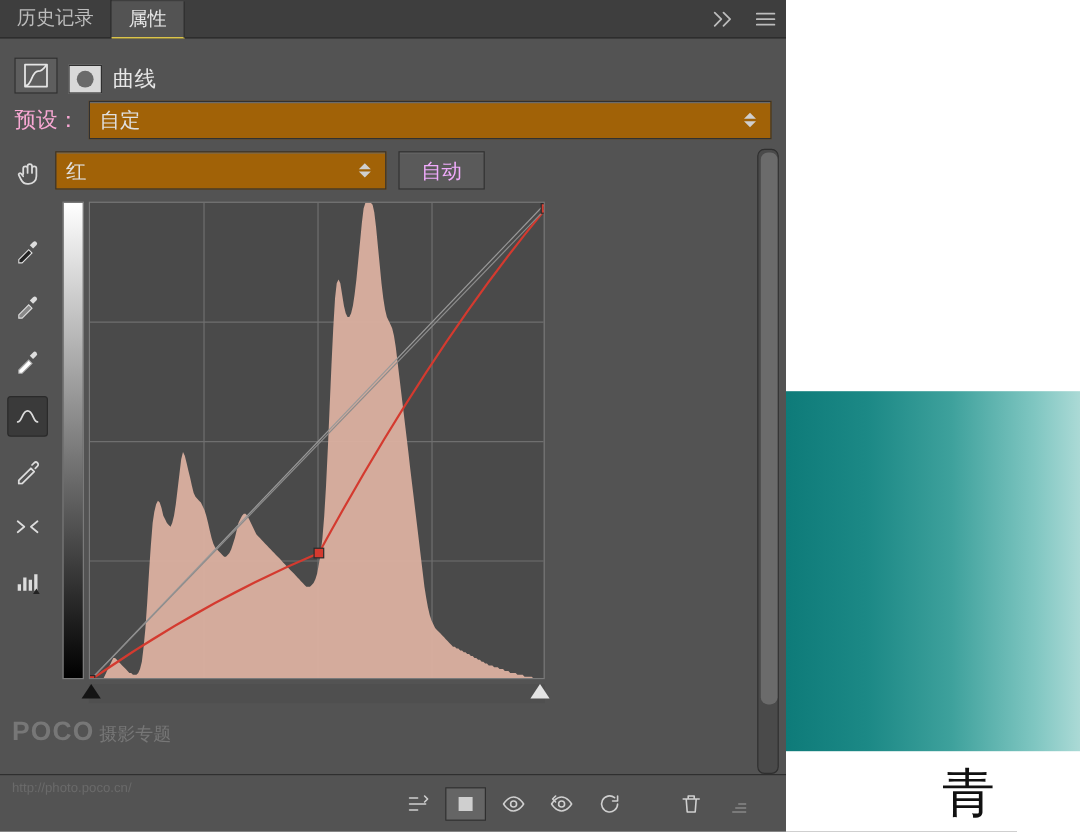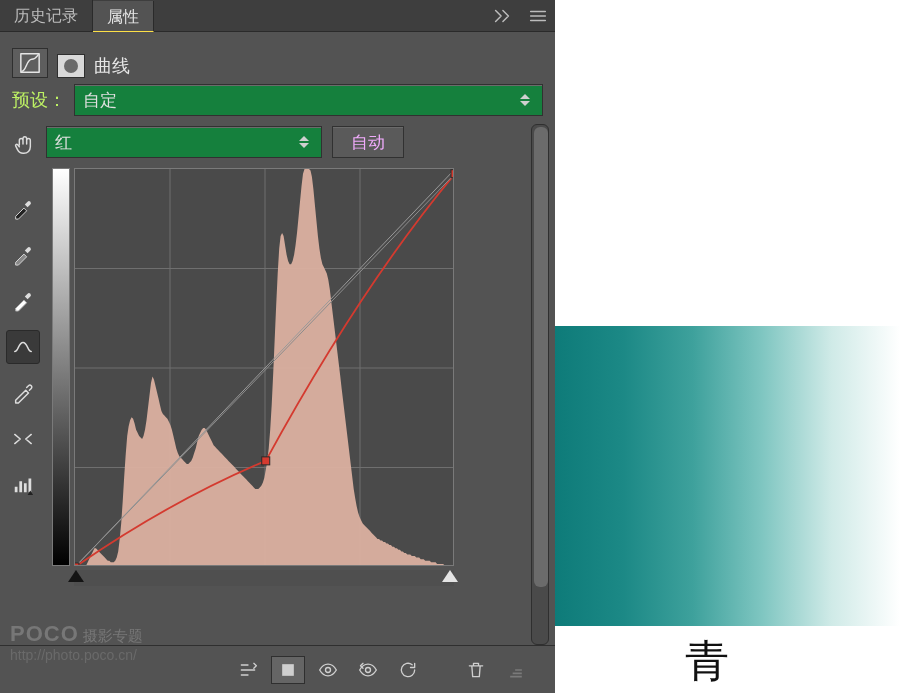--- a/index.html
+++ b/index.html
@@ -1,35 +1,35 @@
 <!DOCTYPE html>
 <html><head>
 <meta charset="utf-8">
 <style>
   * { box-sizing: border-box; margin: 0; padding: 0; }
   html, body { width: 900px; height: 693px; overflow: hidden; font-family: "Microsoft YaHei", "PingFang SC", sans-serif; }
   body { display: flex; background: #ffffff; }
 
   
-  .panel { width: 555px; height: 693px; background: #535353; color: #e6e6e6; display: flex; flex-direction: column; position: relative; }
+  .panel { width: 655px; height: 693px; background: #535353; color: #e6e6e6; display: flex; flex-direction: column; position: relative; }
   .tabs { height: 32px; background: #3e3e3e; display: flex; align-items: stretch; border-bottom: 1px solid #2a2a2a; position: relative; }
   .tab { padding: 0 14px; font-size: 16px; line-height: 32px; color: #bcbcbc; border-right: 1px solid #2a2a2a; cursor: pointer; }
   .tab.active { background: #535353; color: #e6e6e6; border-bottom: 1px solid #fde047; position: relative; top: 1px; }
   .tab-icons { margin-left: auto; display: flex; align-items: center; gap: 14px; padding-right: 6px; }
   .tab-icons .ico { width: 22px; height: 22px; display: inline-flex; align-items: center; justify-content: center; color: #bcbcbc; cursor: pointer; }
 
   .adj-row { height: 46px; display: flex; align-items: flex-end; padding: 0 12px; gap: 9px; }
   .adj-icon { width: 36px; height: 30px; border: 1px solid #2f2f2f; background: #5e5e5e; display: inline-flex; align-items: center; justify-content: center; }
   .mask-icon { width: 28px; height: 24px; background: #d9d9d9; border: 1px solid #2f2f2f; display: inline-flex; align-items: center; justify-content: center; }
   .mask-icon::after { content: ""; width: 14px; height: 14px; border-radius: 50%; background: #6a6a6a; }
   .adj-title { font-size: 18px; color: #e6e6e6; }
 
   .preset-row { display: flex; align-items: center; padding: 6px 12px 4px 12px; gap: 8px; }
-  .preset-label { font-size: 18px; color: #bef264; }
-  .combo { flex: 1; height: 32px; background: #15803d; border: 1px solid #313131; box-shadow: inset 0 1px 0 #6b6b6b; display: flex; align-items: center; padding: 0 8px; color: #e0e0e0; font-size: 17px; position: relative; cursor: pointer; }
+  .preset-label { font-size: 18px; color: #f9a8d4; }
+  .combo { flex: 1; height: 32px; background: #a16207; border: 1px solid #313131; box-shadow: inset 0 1px 0 #6b6b6b; display: flex; align-items: center; padding: 0 8px; color: #e0e0e0; font-size: 17px; position: relative; cursor: pointer; }
   .combo .caret { margin-left: auto; width: 18px; display: flex; flex-direction: column; align-items: center; gap: 2px; }
   .caret::before, .caret::after { content: ""; width: 0; height: 0; border-left: 5px solid transparent; border-right: 5px solid transparent; }
   .caret::before { border-bottom: 5px solid #cfcfcf; }
   .caret::after  { border-top: 5px solid #cfcfcf; }
 
   .body { flex: 1; display: flex; position: relative; }
   .left-tools { width: 46px; display: flex; flex-direction: column; align-items: center; padding-top: 8px; gap: 12px; }
   .tool-btn { width: 34px; height: 34px; display: flex; align-items: center; justify-content: center; color: #dcdcdc; cursor: pointer; border-radius: 3px; }
   .tool-btn.active { background: #3a3a3a; border: 1px solid #2a2a2a; }
   .tool-btn svg { width: 22px; height: 22px; }
@@ -53,21 +53,21 @@
 
   .footer { height: 48px; background: #535353; border-top: 1px solid #2f2f2f; display: flex; align-items: center; padding: 0 22px; gap: 6px; position: relative; }
   .ft-btn { width: 34px; height: 28px; display: flex; align-items: center; justify-content: center; color: #cfcfcf; cursor: pointer; }
   .ft-sep { flex: 1; }
   .ft-btn svg { width: 20px; height: 20px; }
   .ft-btn.active { background: #656565; border: 1px solid #2f2f2f; }
 
   .watermark { position: absolute; left: 10px; bottom: 30px; color: #777; font-family: Arial, sans-serif; }
   .watermark .big { font-size: 22px; font-weight: bold; letter-spacing: 1px; }
   .watermark .sub { font-size: 15px; margin-left: 4px; }
-  .watermark .url { font-size: 14px; color: #6a6a6a; }
+  .watermark .url { font-size: 11px; color: #6a6a6a; margin-top: 28px; }
 
   
   .right { flex: 1; position: relative; background: #ffffff; }
   .swatch { position: absolute; left: 0; top: 326px; width: 345px; height: 300px; background: linear-gradient(to right, #0e7b79 0%, #1c8986 20%, #3ea19c 40%, #7fc6c1 60%, #cfeae7 80%, #ffffff 100%); }
   .color-label { position: absolute; left: 130px; top: 632px; font-size: 44px; font-family: "SimSun","宋体",serif; color: #111; }
 
   
   .ico-stroke { stroke: currentColor; stroke-width: 1.6; fill: none; stroke-linecap: round; stroke-linejoin: round; }
 </style>
 </head>

